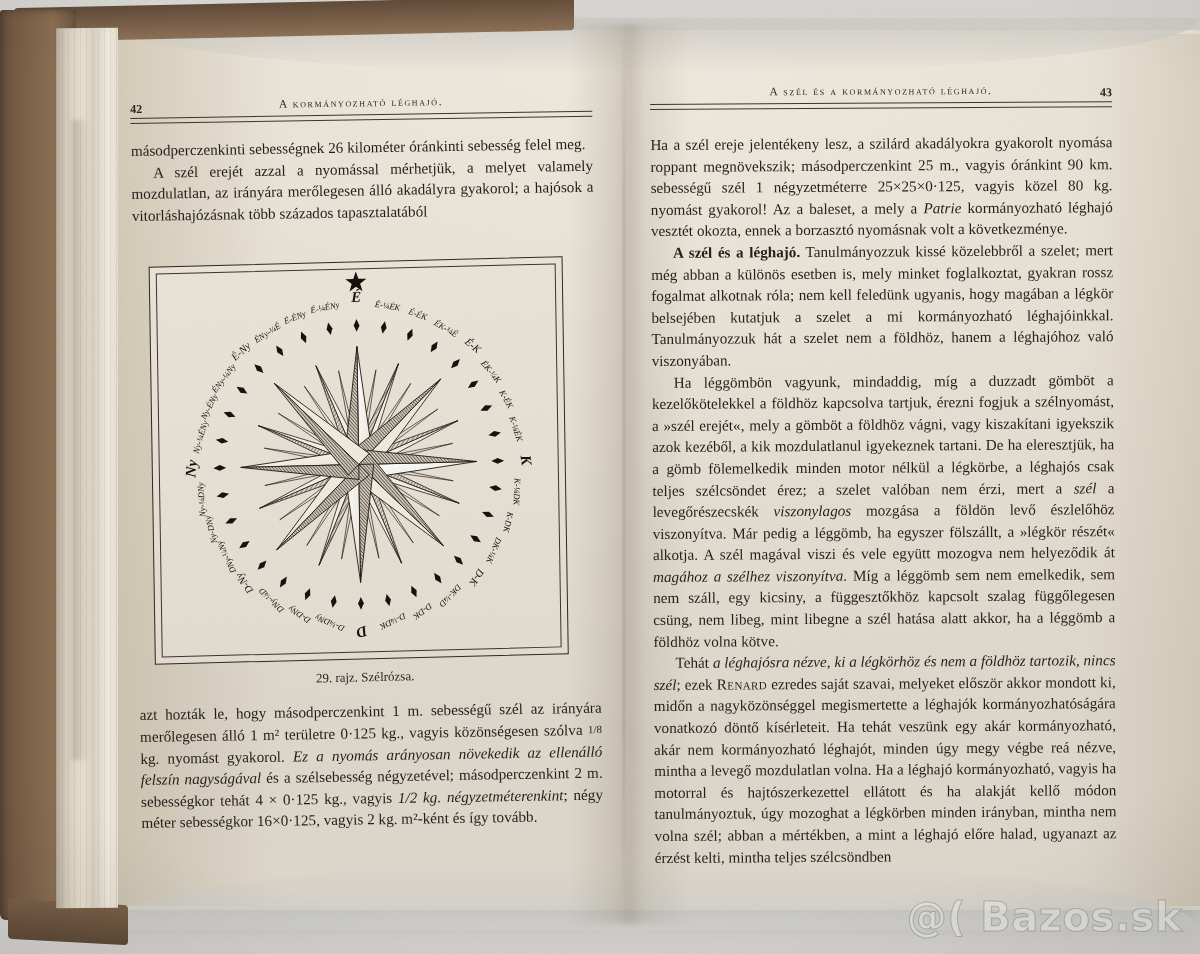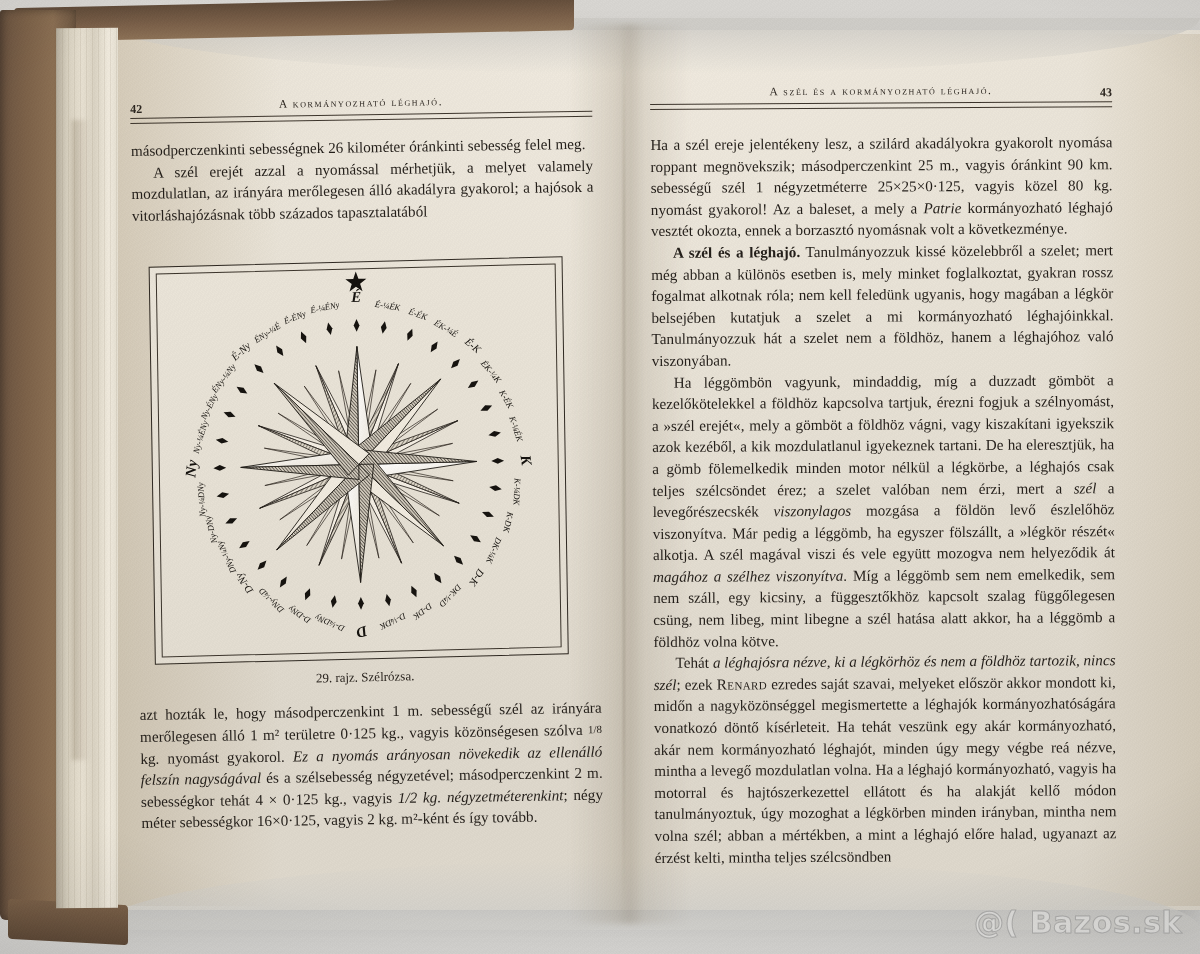--- a/index.html
+++ b/index.html
@@ -123,21 +123,21 @@
 
   
   .rp-body{position:absolute;left:0;top:48px;width:462px;}
 
   
   .tilt-l{transform:rotate(-0.9deg);transform-origin:0 0;}
   .tilt-r{transform:rotate(-0.35deg);transform-origin:0 0;}
 
   
   .watermark{position:absolute;right:18px;bottom:14px;
-    font-family:"DejaVu Sans", sans-serif;font-size:30px;font-weight:700;
+    font-family:"DejaVu Sans", sans-serif;font-size:40px;font-weight:700;
     color:rgba(255,255,255,.30);
     -webkit-text-stroke:1px rgba(120,120,120,.45);
     letter-spacing:.5px;user-select:none;}
 
   
   .grain{position:absolute;inset:0;pointer-events:none;opacity:.16;
     background-image:
       repeating-linear-gradient(37deg, rgba(0,0,0,.05) 0 1px, rgba(255,255,255,.04) 1px 2px),
       repeating-linear-gradient(113deg, rgba(0,0,0,.04) 0 1px, rgba(255,255,255,.03) 1px 3px);}
   .vignette{position:absolute;inset:0;pointer-events:none;

